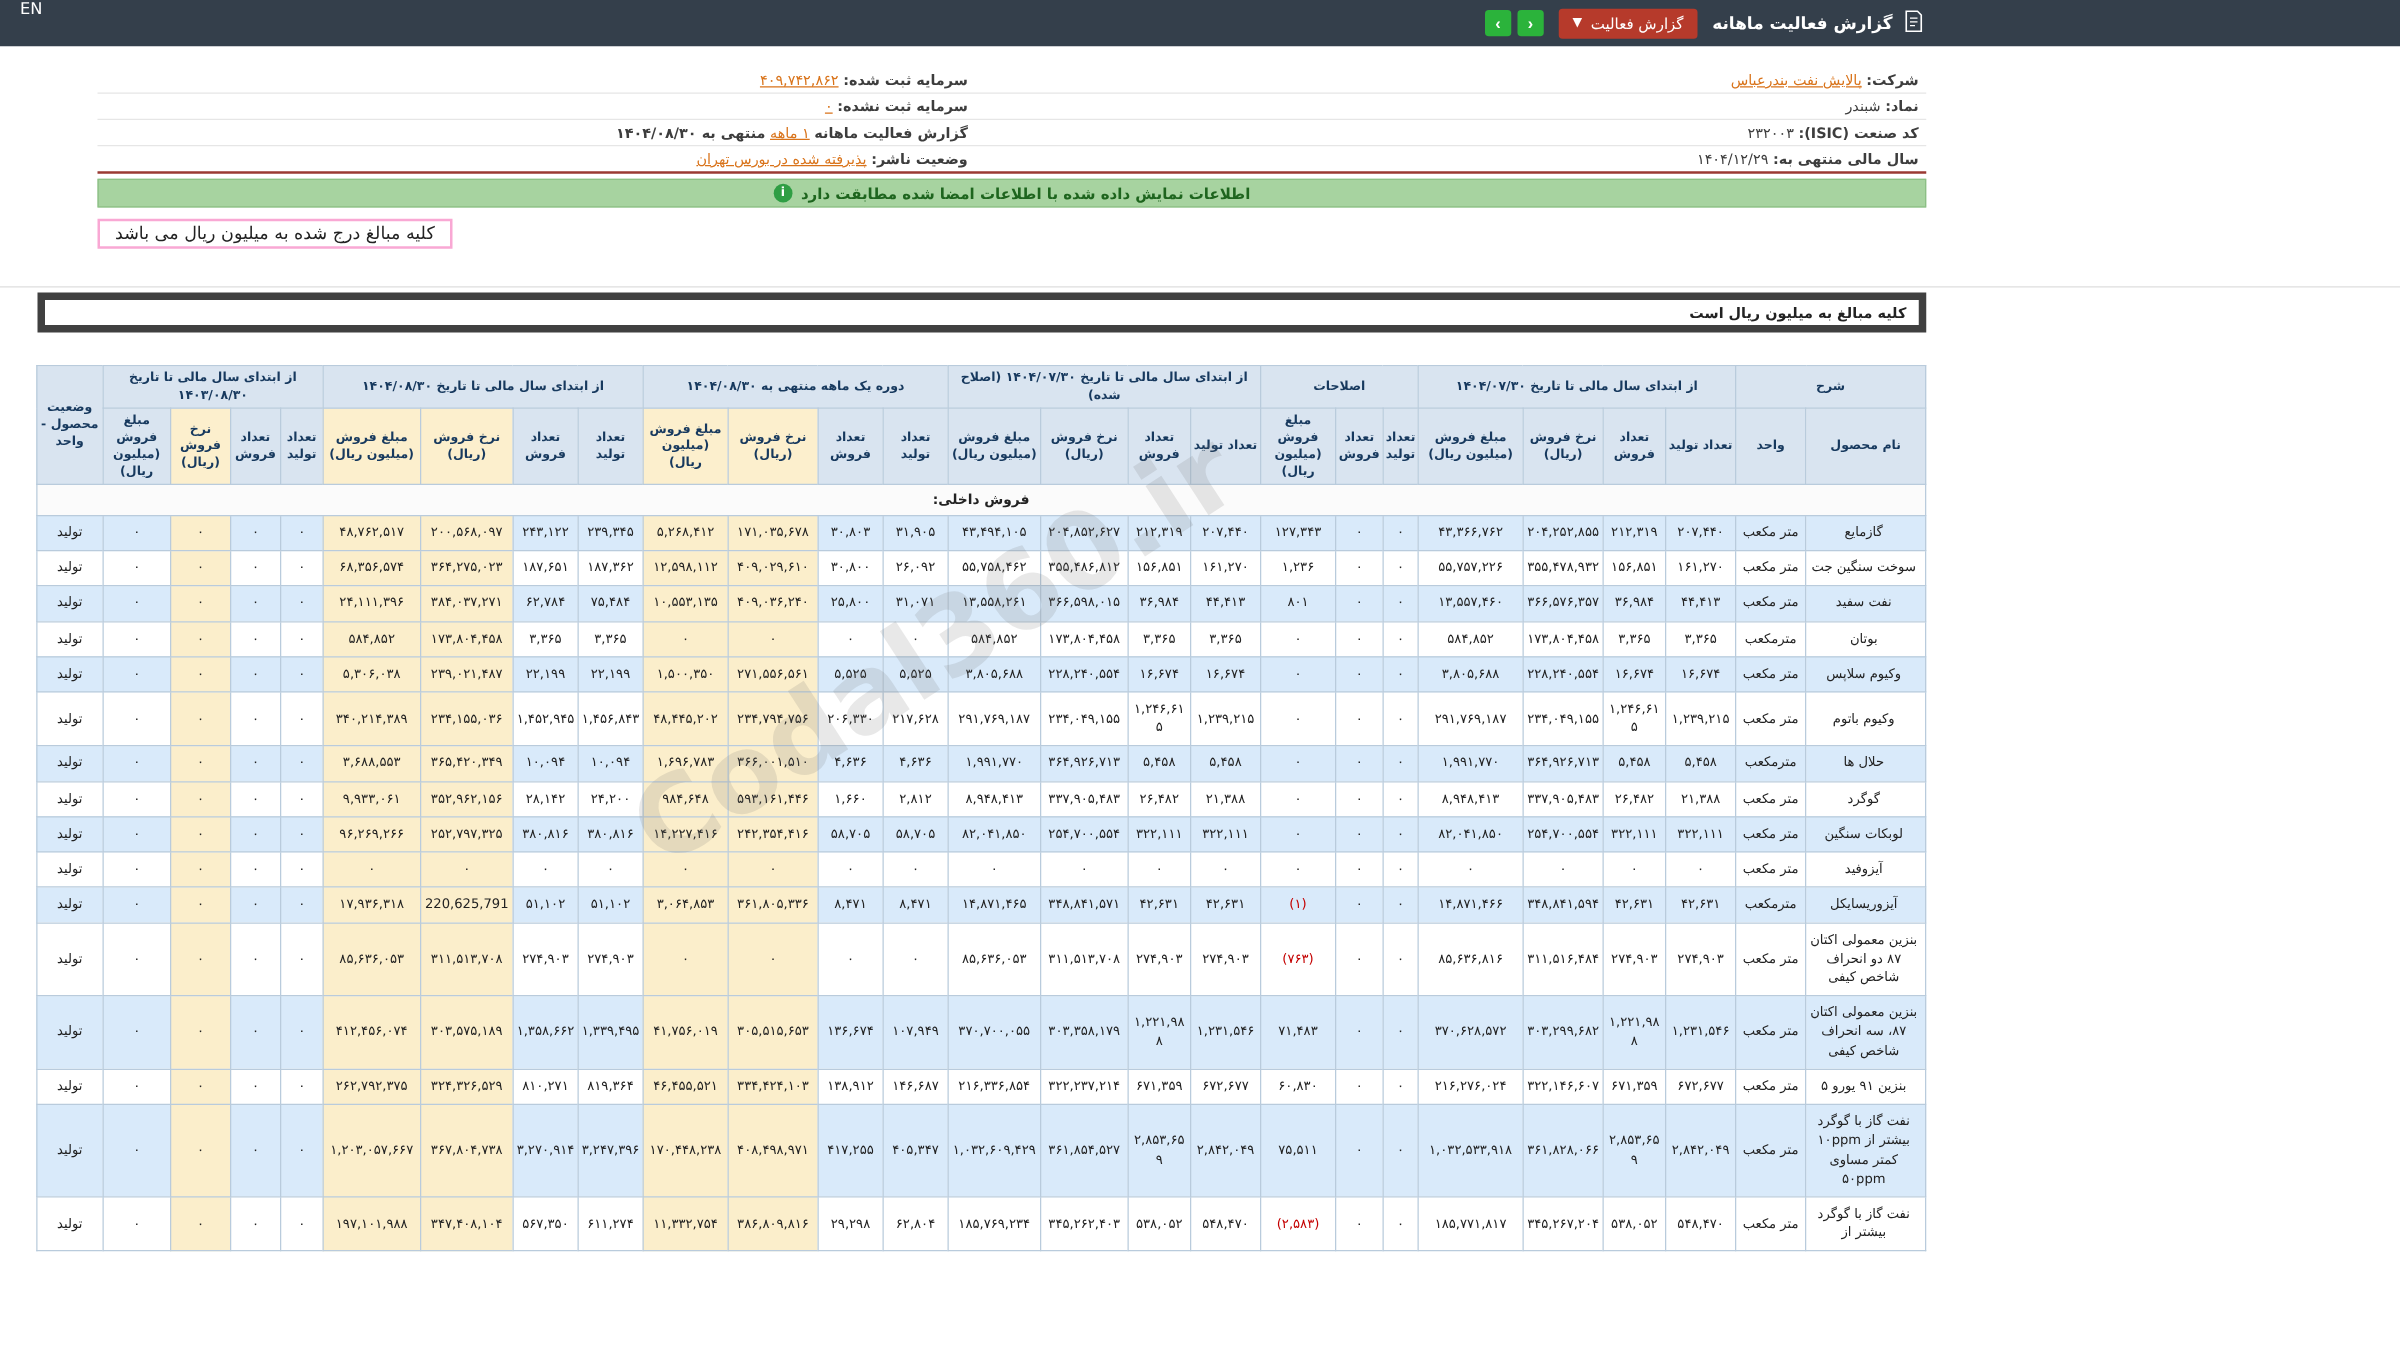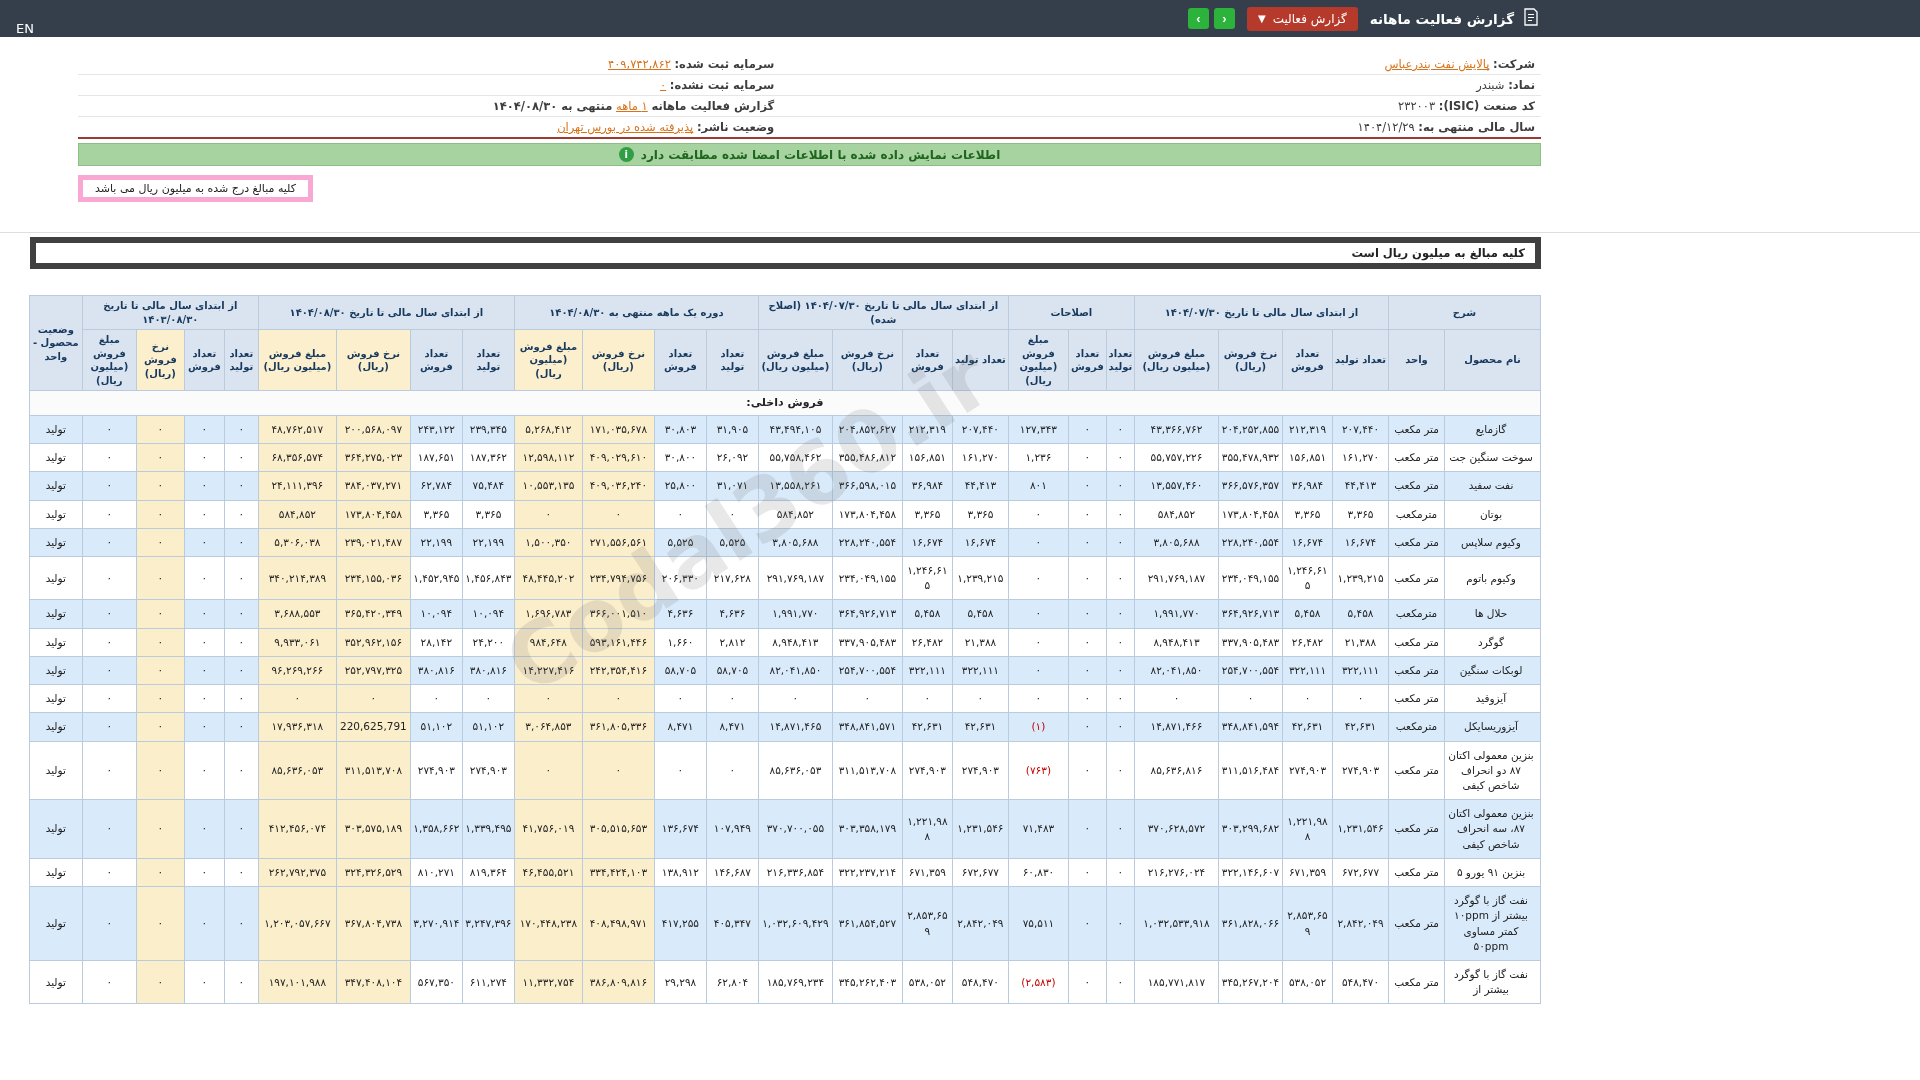--- a/index.html
+++ b/index.html
@@ -1,21 +1,21 @@
 <!DOCTYPE html>
 <html lang="fa" dir="rtl"><head>
 <meta charset="utf-8">
 <style>
   * { box-sizing: border-box; }
   html, body { margin:0; padding:0; width:1920px; height:1080px; overflow:hidden; background:#fff;
                font-family:"DejaVu Sans", sans-serif; direction:rtl; }
 
   
   .topbar { position:relative; height:37px; background:#343f4b; }
-  .lang-link { position:absolute; left:16px; top:21px; color:#fff; font-size:13px; text-decoration:none; cursor:pointer; }
+  .lang-link { position:absolute; left:16px; top:0; color:#fff; font-size:13px; text-decoration:none; cursor:pointer; }
   .topbar-content { position:absolute; right:379px; top:0; height:37px; display:flex; align-items:center; gap:12px; }
   .title-group { display:flex; align-items:center; gap:7px; color:#fff; font-size:13.5px; font-weight:bold; }
   .report-btn { background:#b63a2b; color:#fff; border:none; border-radius:3px; padding:5px 11px;
                 font-size:12px; font-family:inherit; display:flex; align-items:center; gap:7px; cursor:pointer; }
   .report-btn .caret { font-size:10px; }
   .nav-btns { display:flex; gap:5px; }
   .nav-btns button { width:21px; height:21px; background:#2bb33b; color:#fff; border:none; border-radius:3px;
                      font-size:13px; font-weight:bold; line-height:1; cursor:pointer; padding:0; }
 
   
@@ -31,21 +31,21 @@
   .val { color:#3d3d3d; }
   .val.hl { color:#d9731a;text-decoration:underline; }
 
   .notice-bar { width:1463px; margin-top:4px; background:#a7d3a0; border:1px solid #8cbf85; color:#1e651e;
                 font-weight:bold; font-size:12px; padding:3px 0; display:flex; align-items:center;
                 justify-content:center; gap:7px; }
   .info-icon { width:15px; height:15px; border-radius:50%; background:#2f9e44; color:#fff; font-size:10px;
                font-weight:bold; display:inline-flex; align-items:center; justify-content:center; font-style:normal; }
 
   .units-line { width:1463px; text-align:left; margin-top:9px; }
-  .units-box { display:inline-block; border:5px solid #f9a8d4; padding:2px 12px; font-size:11px; color:#222; background:#fff; }
+  .units-box { display:inline-block; border:2px solid #f9a8d4; padding:2px 12px; font-size:14px; color:#222; background:#fff; }
 
   
   .section-bar { margin-top:20px; background:#22a0d8; color:#fff; font-weight:bold; font-size:12.5px; padding:3px 10px; }
   .subtitle-row { margin-top:4px; border:6px solid #404040; padding:3px 10px; font-weight:bold; font-size:11.5px; color:#222; }
 
   
   .prod-table { margin-top:26px; width:100%; border-collapse:collapse; table-layout:fixed; font-size:10.5px; }
   .prod-table th, .prod-table td { border:1px solid #b9cbdc; padding:6px 2px; text-align:center;
                                    vertical-align:middle; color:#222; word-wrap:break-word; line-height:1.45; }
   .prod-table thead th { background:#d9e4f0; color:#17395e; font-weight:bold; font-size:10px; padding:3px 1px; line-height:1.35; }

